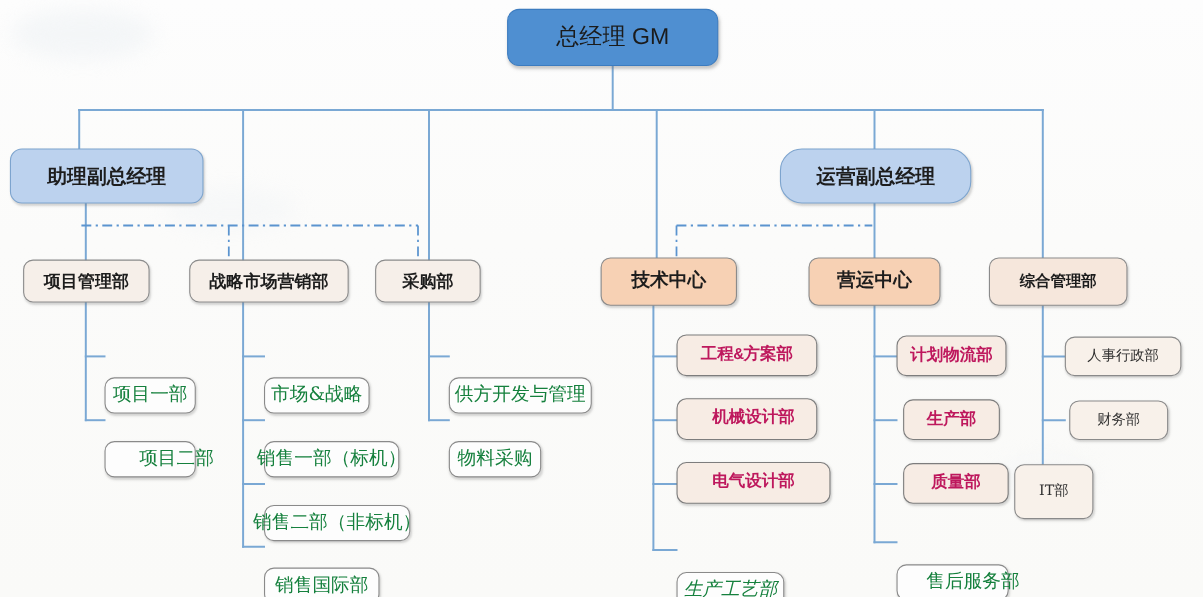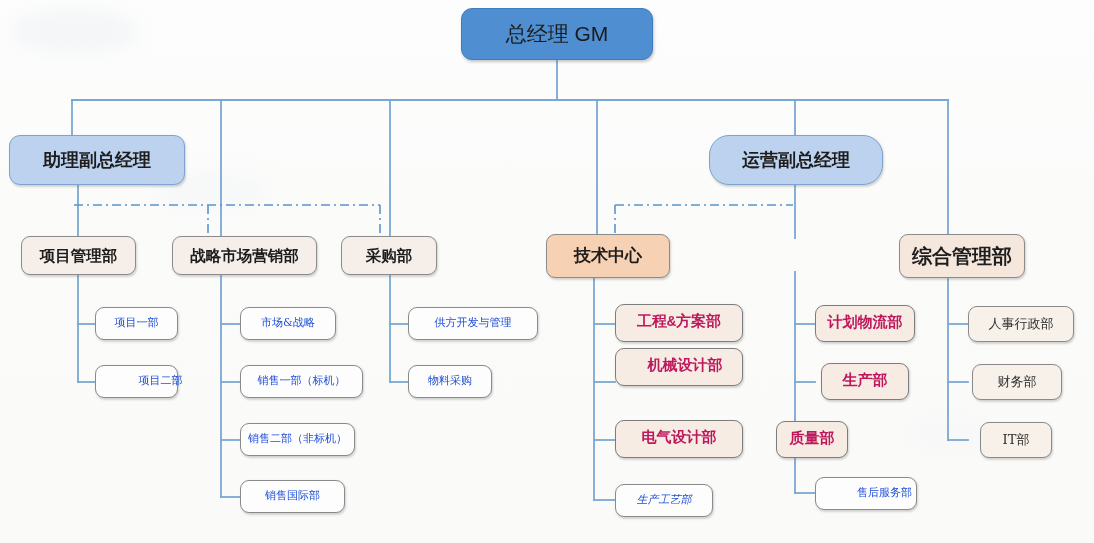--- a/index.html
+++ b/index.html
@@ -72,31 +72,32 @@
   .v-center-peach {
     background: #f7d1b4;
     border: 1.4px solid #8b8b8b;
     font-size: 17px;
     font-weight: 700;
     font-family: "DejaVu Serif", "Liberation Serif", serif;
   }
   .v-center-cream {
     background: #f6e7dc;
     border: 1.4px solid #8b8b8b;
-    font-size: 20px;
+    font-size: 14px;
     font-weight: 700;
     font-family: "DejaVu Serif", "Liberation Serif", serif;
   }
   .v-leaf {
     background: #fdfdfd;
     border: 1.2px solid #8a8a8a;
-    font-size: 11px;
+    font-size: 17px;
     font-weight: 400;
-    color: #1d4ed8;
-    font-family: "DejaVu Serif", "Liberation Serif", serif;
+    color: #15803d;
+    font-family: "DejaVu Serif", "Liberation Serif", serif;
+    margin-top: 36px;
   }
   .v-leaf-strong {
     background: #f7ece4;
     border: 1.4px solid #7d7d7d;
     font-size: 15px;
     font-weight: 700;
     color: #be185d;
     font-family: Liberation Mono, monospace;
   }
   .v-leaf-tint {
@@ -192,80 +193,83 @@
   </div>
   <div class="node v-dept-cream" style="left:172px;top:236px;width:145px;height:39px;justify-content:center;">
     <span>战略市场营销部</span>
   </div>
   <div class="node v-dept-cream" style="left:341px;top:236px;width:96px;height:39px;justify-content:center;">
     <span>采购部</span>
   </div>
   <div class="node v-center-peach" style="left:546px;top:234px;width:124px;height:44px;">
     <span>技术中心</span>
   </div>
+  <div class="node v-center-peach" style="left:735px;top:234px;width:120px;height:44px;">
+    <span>营运中心</span>
+  </div>
   <div class="node v-center-cream" style="left:899px;top:234px;width:126px;height:44px;">
     <span>综合管理部</span>
   </div>
 
   <div class="node v-leaf" style="left:95px;top:307px;width:83px;height:33px;">
     <span>项目一部</span>
   </div>
   <div class="node v-leaf" style="left:95px;top:365px;width:83px;height:33px;padding-left:48px;">
     <span>项目二部</span>
   </div>
 
   <div class="node v-leaf" style="left:240px;top:307px;width:96px;height:33px;">
     <span>市场&amp;战略</span>
   </div>
   <div class="node v-leaf" style="left:240px;top:365px;width:123px;height:33px;">
     <span>销售一部（标机）</span>
   </div>
-  <div class="node v-leaf" style="left:240px;top:423px;width:115px;height:33px;">
+  <div class="node v-leaf" style="left:240px;top:423px;width:133px;height:33px;">
     <span>销售二部（非标机）</span>
   </div>
   <div class="node v-leaf" style="left:240px;top:480px;width:105px;height:33px;">
     <span>销售国际部</span>
   </div>
 
   <div class="node v-leaf" style="left:408px;top:307px;width:130px;height:33px;">
     <span>供方开发与管理</span>
   </div>
   <div class="node v-leaf" style="left:408px;top:365px;width:84px;height:33px;">
     <span>物料采购</span>
   </div>
 
   <div class="node v-leaf-strong" style="left:615px;top:304px;width:128px;height:38px;">
     <span>工程&amp;方案部</span>
   </div>
-  <div class="node v-leaf-strong" style="left:615px;top:348px;width:128px;height:38px;padding-left:12px;">
+  <div class="node v-leaf-strong" style="left:615px;top:362px;width:128px;height:38px;padding-left:12px;">
     <span>机械设计部</span>
   </div>
-  <div class="node v-leaf-strong" style="left:615px;top:420px;width:128px;height:38px;">
+  <div class="node v-leaf-strong" style="left:615px;top:420px;width:140px;height:38px;">
     <span>电气设计部</span>
   </div>
   <div class="node v-leaf" style="left:615px;top:484px;width:98px;height:33px;font-style:italic;">
     <span>生产工艺部</span>
   </div>
 
   <div class="node v-leaf-strong" style="left:815px;top:305px;width:100px;height:37px;">
     <span>计划物流部</span>
   </div>
   <div class="node v-leaf-strong" style="left:821px;top:363px;width:88px;height:37px;">
     <span>生产部</span>
   </div>
-  <div class="node v-leaf-strong" style="left:776px;top:421px;width:72px;height:37px;">
+  <div class="node v-leaf-strong" style="left:821px;top:421px;width:96px;height:37px;">
     <span>质量部</span>
   </div>
   <div class="node v-leaf" style="left:815px;top:477px;width:102px;height:33px;padding-left:37px;">
     <span>售后服务部</span>
   </div>
 
   <div class="node v-leaf-tint" style="left:968px;top:306px;width:106px;height:36px;">
     <span>人事行政部</span>
   </div>
   <div class="node v-leaf-tint" style="left:972px;top:364px;width:90px;height:36px;">
     <span>财务部</span>
   </div>
-  <div class="node v-leaf-tint" style="left:980px;top:422px;width:72px;height:36px;">
+  <div class="node v-leaf-tint" style="left:922px;top:422px;width:72px;height:50px;">
     <span>IT部</span>
   </div>
 
 </div>
 
 </body></html>

